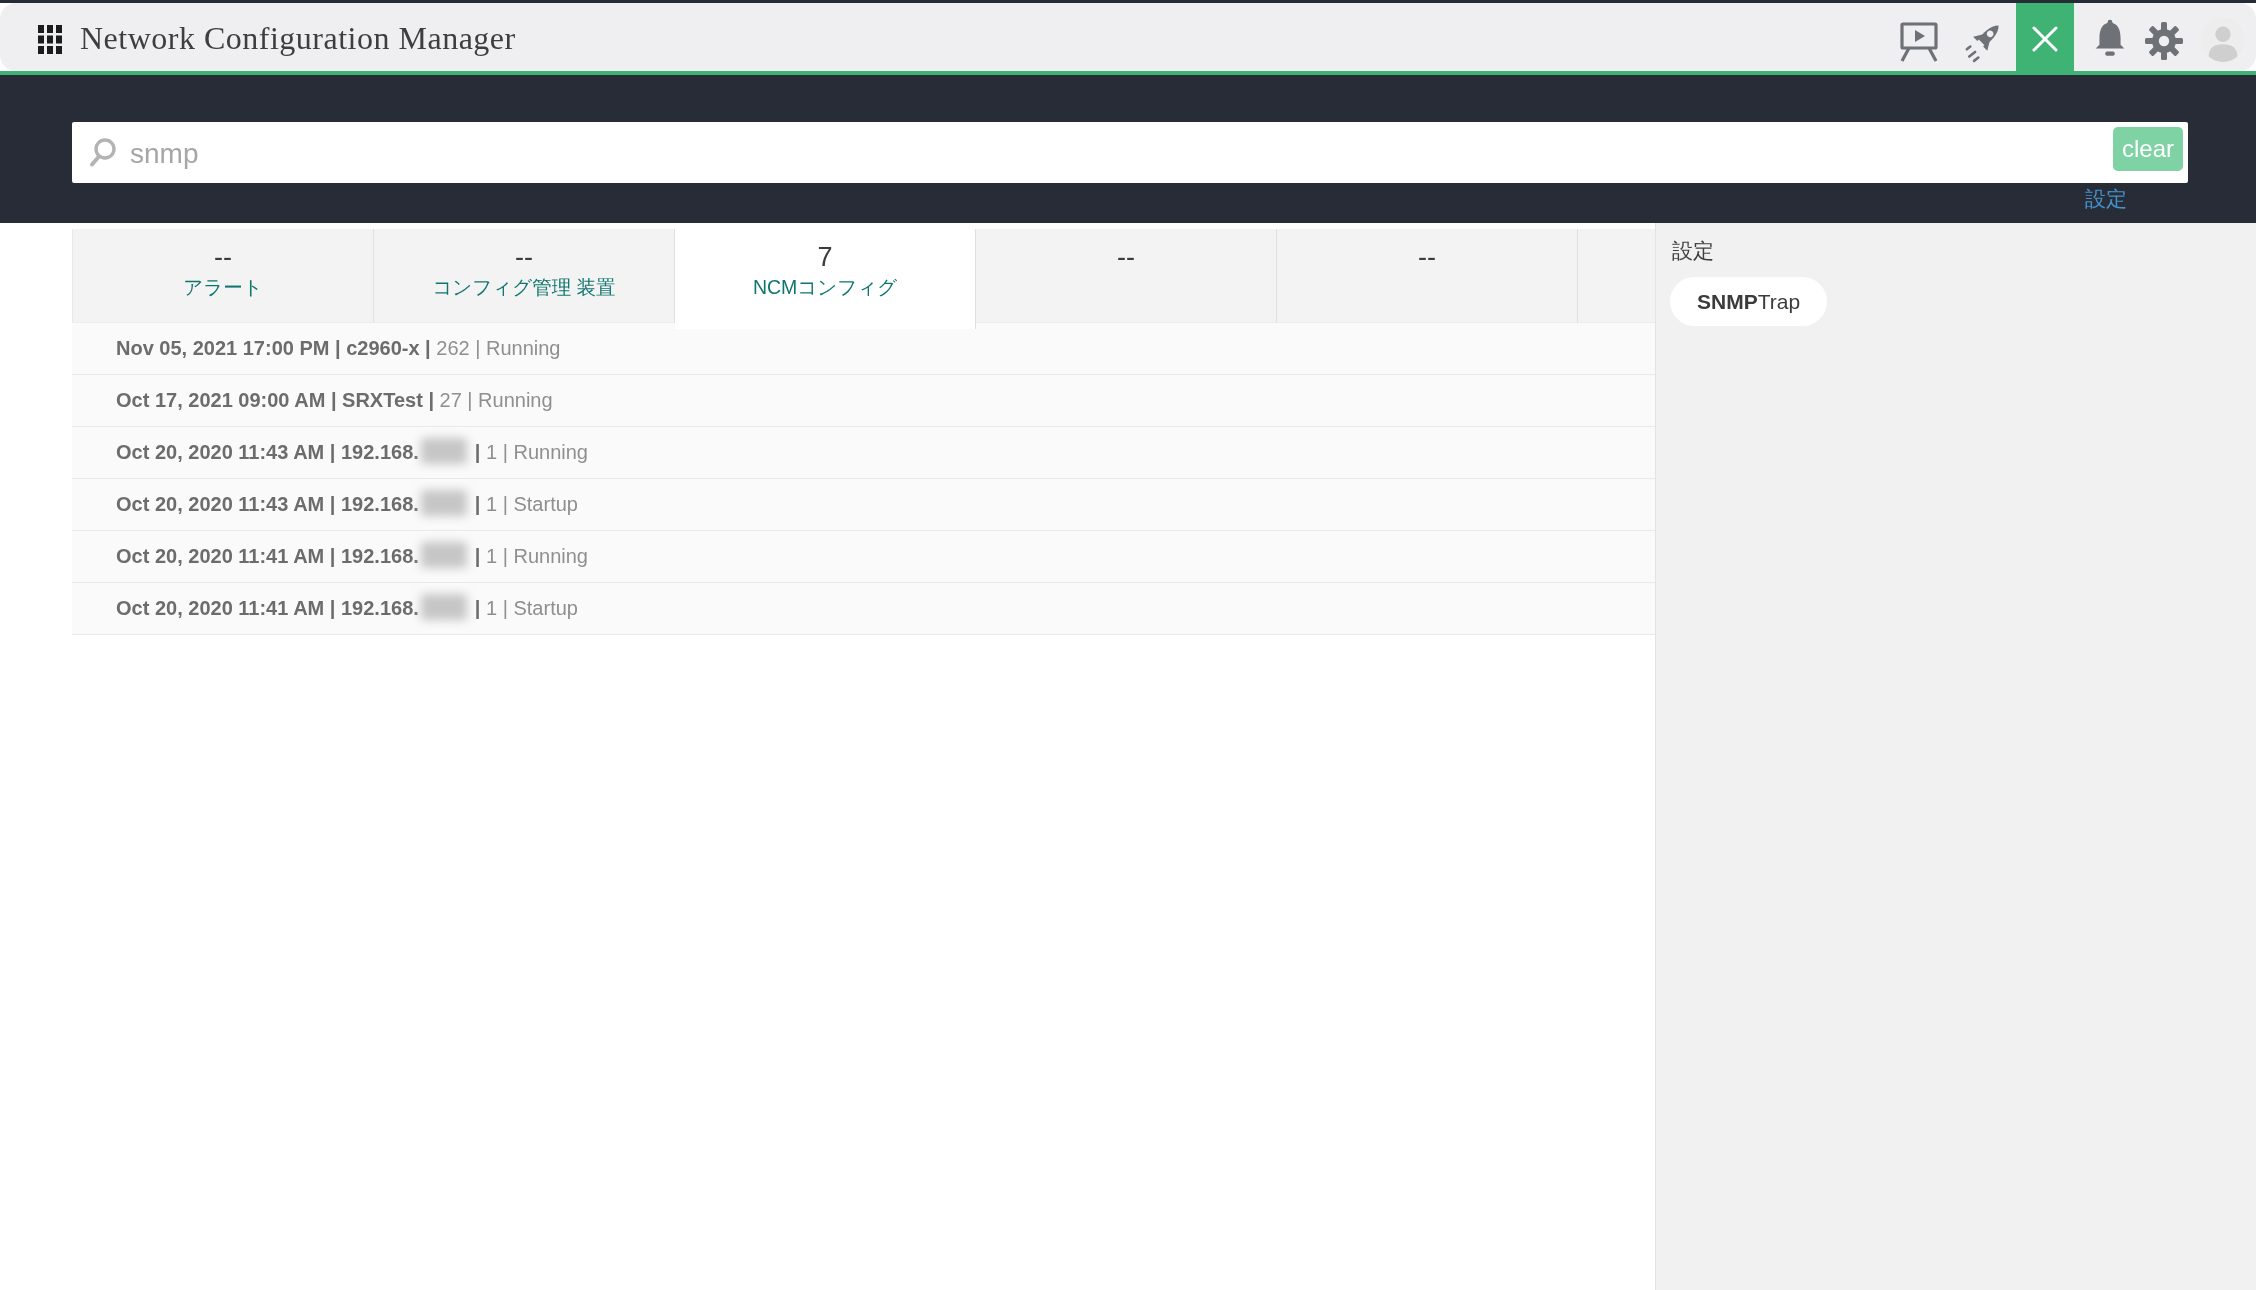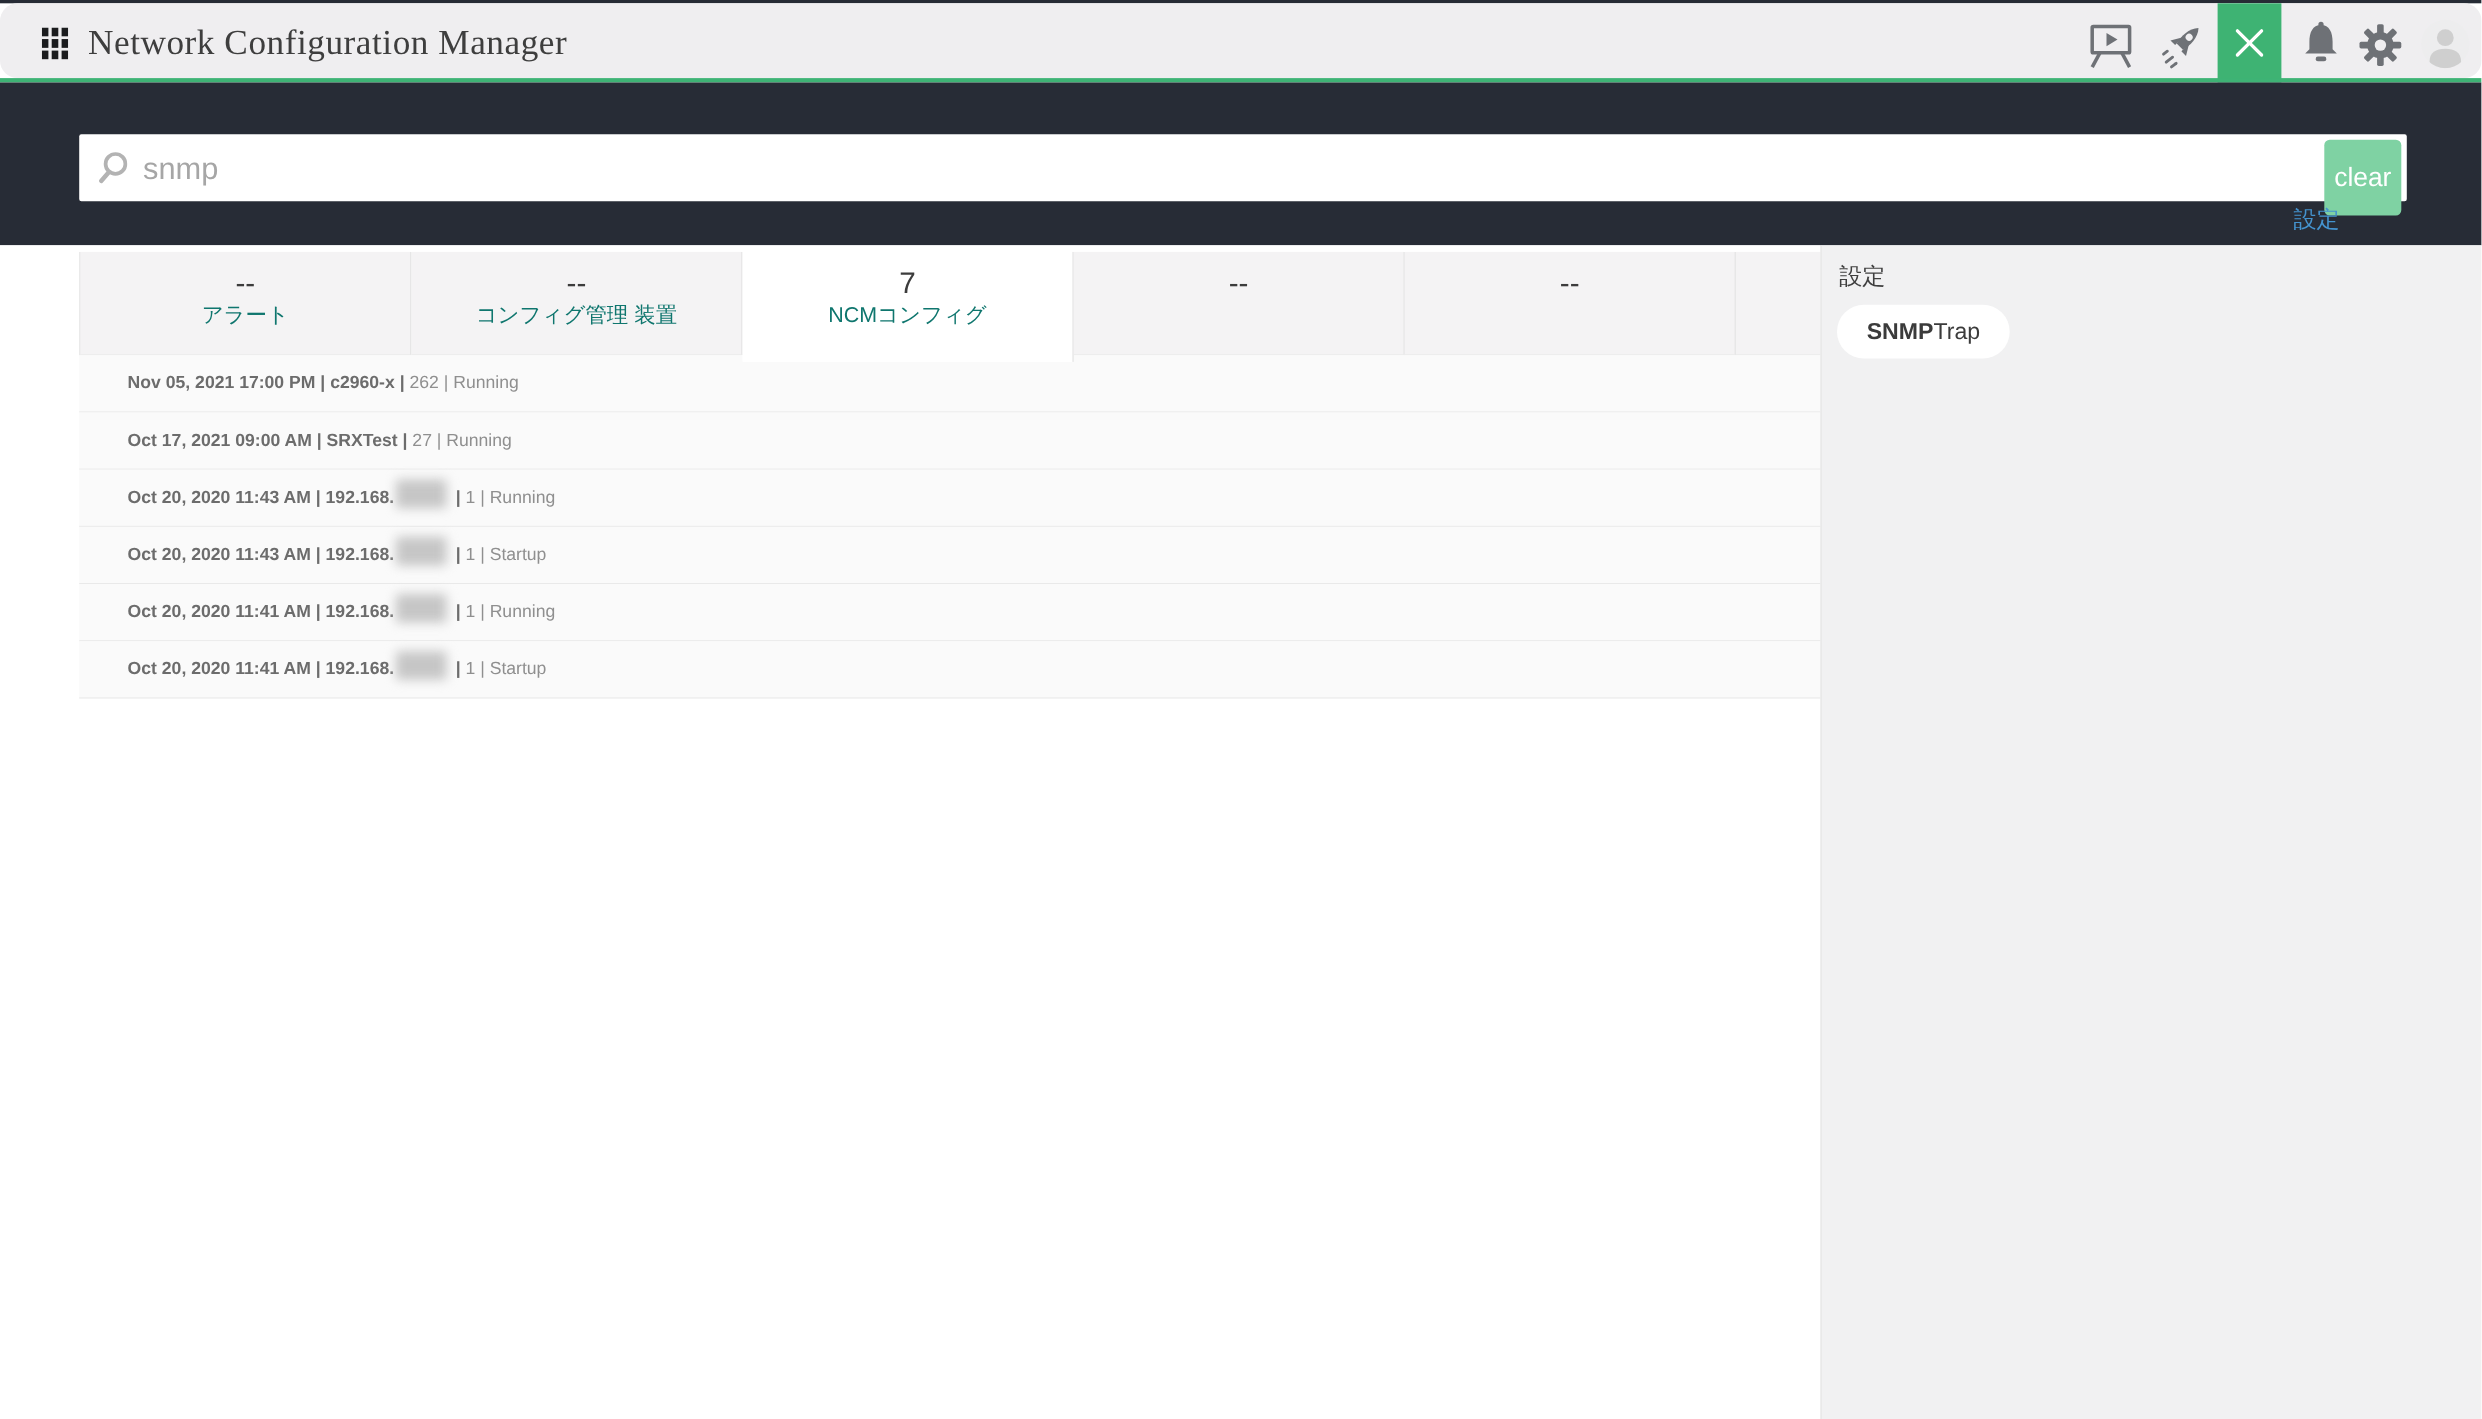--- a/index.html
+++ b/index.html
@@ -31,21 +31,21 @@
   }
   
   .search-band{position:absolute;left:0;top:75px;width:2256px;height:148px;background:#272c36;}
   .search-box{position:absolute;left:72px;top:47px;width:2116px;height:61px;background:#ffffff;border-radius:2px;}
   .search-magnifier{position:absolute;left:16px;top:16px;}
   .search-input{
     position:absolute;left:56px;top:0;width:1880px;height:61px;border:none;outline:none;background:transparent;
     font-family:"Liberation Sans","DejaVu Sans",sans-serif;font-size:28px;color:#a6a6a6;
   }
   .clear-btn{
-    position:absolute;right:5px;top:5px;width:70px;height:69px;background:#7fd2a3;border:none;border-radius:5px;
+    position:absolute;right:5px;top:5px;width:70px;height:44px;background:#7fd2a3;border:none;border-radius:5px;
     color:#ffffff;font-size:24px;font-weight:500;cursor:pointer;
     font-family:"Liberation Sans","DejaVu Sans",sans-serif;
   }
   .settings-link{
     position:absolute;right:129px;top:110px;font-size:21px;color:#4493cf;cursor:pointer;text-decoration:none;
   }
   
   .content{position:absolute;left:0;top:223px;width:2256px;height:1067px;}
   .main-area{position:absolute;left:0;top:0;width:1655px;height:1067px;background:#ffffff;}
   .side-panel{
@@ -59,21 +59,21 @@
   }
   .tab:first-child{border-left:1px solid #e8e8e8;}
   .tab.active{background:#ffffff;height:100px;border-bottom:none;position:relative;z-index:2;}
   .tab-count{font-size:27px;color:#3c3c3c;margin-top:13px;line-height:30px;}
   .tab-label{font-size:19.5px;color:#0f766e;line-height:26px;padding:2px 26px 0 26px;}
   .tab-filler{flex:1;height:93px;background:#f4f3f4;border-bottom:1px solid #ececec;}
   
   .rows{position:absolute;left:72px;top:100px;width:1583px;}
   .row{
     height:51px;background:#fafafa;border-bottom:1px solid #e9e9e9;
-    padding-left:44px;line-height:51px;font-size:16px;white-space:nowrap;cursor:pointer;
+    padding-left:44px;line-height:51px;font-size:20px;white-space:nowrap;cursor:pointer;
   }
   .row .b{font-weight:700;color:#6c6c6c;}
   .row .l{font-weight:400;color:#8f8f8f;}
   .redacted{
     display:inline-block;width:46px;height:26px;background:#c6c6c6;border-radius:3px;
     filter:blur(5px);vertical-align:-5px;margin:0 8px 0 2px;
   }
   
   .panel-heading{margin:14px 0 0 16px;font-size:21px;color:#3f3f3f;}
   .snmp-chip{

